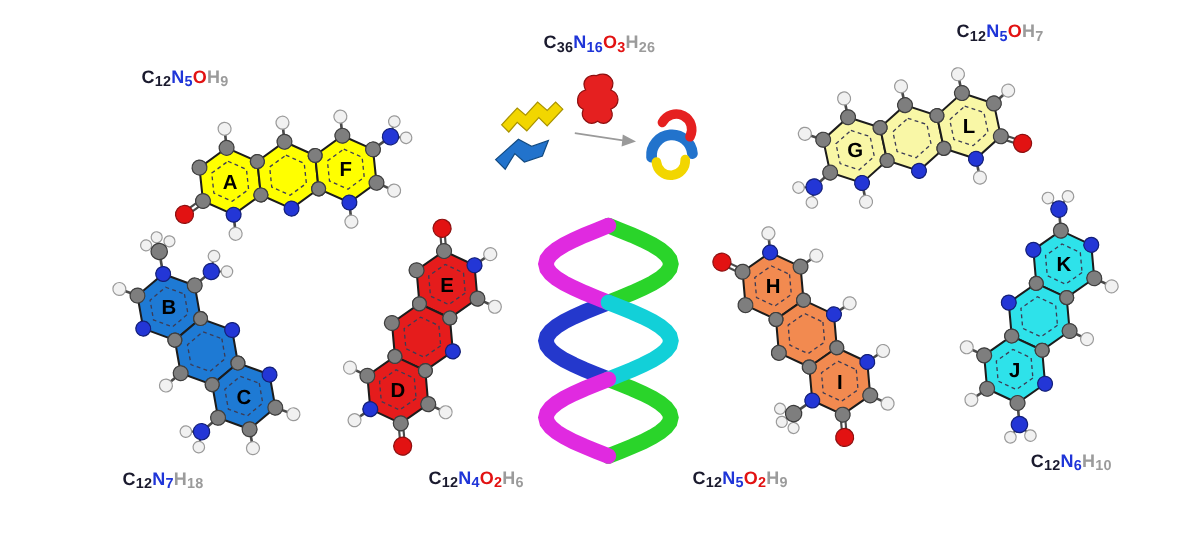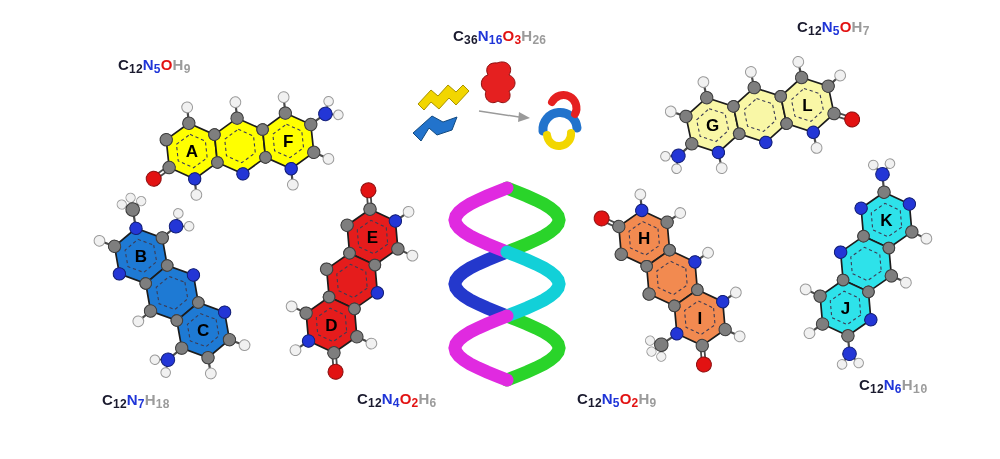--- a/index.html
+++ b/index.html
@@ -392,14 +392,14 @@
       </g>
       <text x="886.5" y="220.0" text-anchor="middle" dy="0.36em" font-size="17" font-weight="bold" fill="#000000" font-family="&quot;Liberation Sans&quot;, sans-serif">K</text>
       <text x="845.5" y="308.0" text-anchor="middle" dy="0.36em" font-size="17" font-weight="bold" fill="#000000" font-family="&quot;Liberation Sans&quot;, sans-serif">J</text>
     </svg>
   <div class="formula" style="left:118px;top:56px"><span style="color: rgb(26, 26, 46);">C</span><span class="sub" style="color: rgb(26, 26, 46);">12</span><span style="color: rgb(31, 53, 216);">N</span><span class="sub" style="color: rgb(31, 53, 216);">5</span><span style="color: rgb(226, 18, 18);">O</span><span style="color: rgb(155, 155, 155);">H</span><span class="sub" style="color: rgb(155, 155, 155);">9</span></div>
   <div class="formula" style="left:453px;top:27px"><span style="color: rgb(26, 26, 46);">C</span><span class="sub" style="color: rgb(26, 26, 46);">36</span><span style="color: rgb(31, 53, 216);">N</span><span class="sub" style="color: rgb(31, 53, 216);">16</span><span style="color: rgb(226, 18, 18);">O</span><span class="sub" style="color: rgb(226, 18, 18);">3</span><span style="color: rgb(155, 155, 155);">H</span><span class="sub" style="color: rgb(155, 155, 155);">26</span></div>
   <div class="formula" style="left:797px;top:18px"><span style="color: rgb(26, 26, 46);">C</span><span class="sub" style="color: rgb(26, 26, 46);">12</span><span style="color: rgb(31, 53, 216);">N</span><span class="sub" style="color: rgb(31, 53, 216);">5</span><span style="color: rgb(226, 18, 18);">O</span><span style="color: rgb(155, 155, 155);">H</span><span class="sub" style="color: rgb(155, 155, 155);">7</span></div>
   <div class="formula" style="left:102px;top:391px"><span style="color: rgb(26, 26, 46);">C</span><span class="sub" style="color: rgb(26, 26, 46);">12</span><span style="color: rgb(31, 53, 216);">N</span><span class="sub" style="color: rgb(31, 53, 216);">7</span><span style="color: rgb(155, 155, 155);">H</span><span class="sub" style="color: rgb(155, 155, 155);">18</span></div>
   <div class="formula" style="left:357px;top:390px"><span style="color: rgb(26, 26, 46);">C</span><span class="sub" style="color: rgb(26, 26, 46);">12</span><span style="color: rgb(31, 53, 216);">N</span><span class="sub" style="color: rgb(31, 53, 216);">4</span><span style="color: rgb(226, 18, 18);">O</span><span class="sub" style="color: rgb(226, 18, 18);">2</span><span style="color: rgb(155, 155, 155);">H</span><span class="sub" style="color: rgb(155, 155, 155);">6</span></div>
   <div class="formula" style="left:577px;top:390px"><span style="color: rgb(26, 26, 46);">C</span><span class="sub" style="color: rgb(26, 26, 46);">12</span><span style="color: rgb(31, 53, 216);">N</span><span class="sub" style="color: rgb(31, 53, 216);">5</span><span style="color: rgb(226, 18, 18);">O</span><span class="sub" style="color: rgb(226, 18, 18);">2</span><span style="color: rgb(155, 155, 155);">H</span><span class="sub" style="color: rgb(155, 155, 155);">9</span></div>
-  <div class="formula" style="left:859px;top:376px"><span style="color: rgb(26, 26, 46);">C</span><span class="sub" style="color: rgb(26, 26, 46);">12</span><span style="color: rgb(31, 53, 216);">N</span><span class="sub" style="color: rgb(31, 53, 216);">6</span><span style="color: rgb(155, 155, 155);">H</span><span class="sub" style="color: rgb(155, 155, 155); font-family: Liberation Mono, monospace;">10</span></div>
+  <div class="formula" style="left:859px;top:376px"><span style="color: rgb(26, 26, 46);">C</span><span class="sub" style="color: rgb(26, 26, 46);">12</span><span style="color: rgb(31, 53, 216);">N</span><span class="sub" style="color: rgb(31, 53, 216);">6</span><span style="color: rgb(155, 155, 155);">H</span><span class="sub" style="color: rgb(155, 155, 155);">10</span></div>
 </div>
 
 </body></html>

